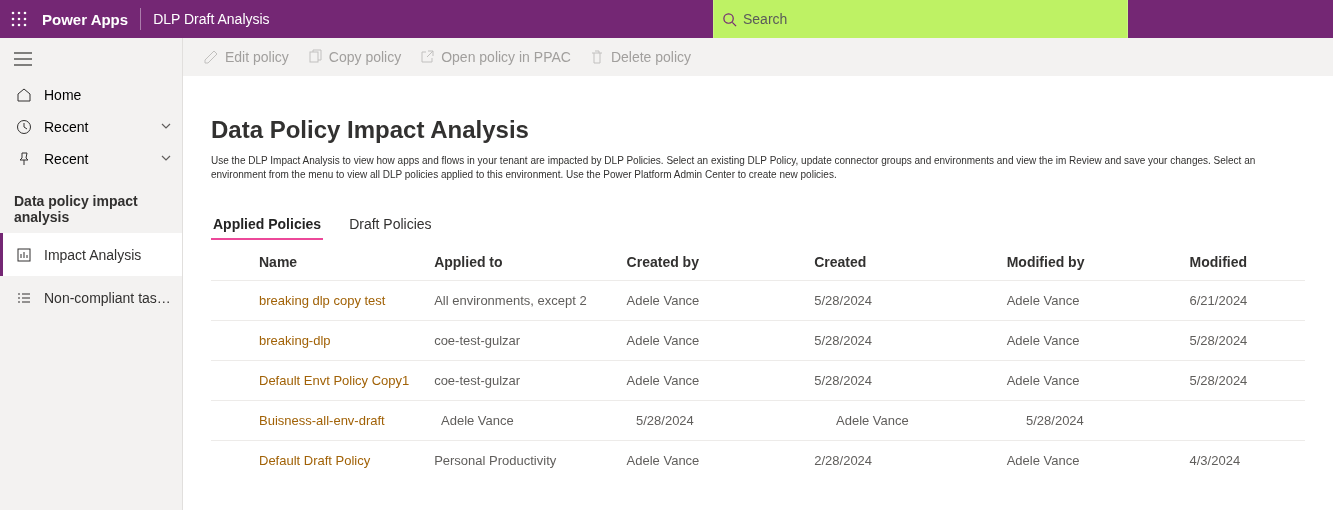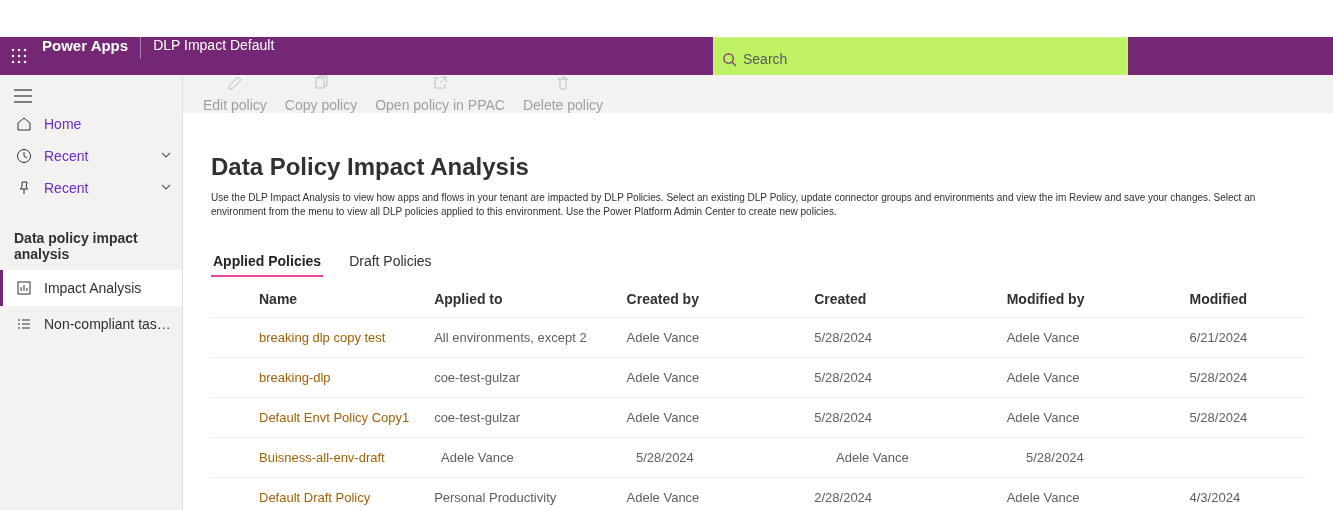--- a/index.html
+++ b/index.html
@@ -7,23 +7,22 @@
       font-family: "Segoe UI", -apple-system, BlinkMacSystemFont, sans-serif;
       font-size: 14px;
       color: #323130;
       background: #fff;
       overflow-x: hidden;
     }
     .header-bar {
       height: 38px;
       background: #742774;
       display: flex;
-      align-items: flex-start;
+      align-items: center;
       color: #fff;
-      margin-top: 37px;
     }
     .waffle {
       width: 38px;
       height: 38px;
       display: flex;
       align-items: center;
       justify-content: center;
       cursor: pointer;
     }
     .brand {
@@ -79,46 +78,46 @@
       border-right: 1px solid #e1dfdd;
       padding-top: 10px;
       flex-shrink: 0;
     }
     .hamburger {
       padding: 4px 12px 10px 14px;
       cursor: pointer;
     }
     .nav-item {
       display: flex;
-      align-items: flex-start;
+      align-items: center;
       height: 32px;
       padding: 0 10px 0 14px;
       cursor: pointer;
       font-size: 14px;
-      color: #6d28d9;
+      color: #000000;
     }
     .nav-item .nav-icon {
       width: 20px;
       display: flex;
       align-items: center;
       justify-content: center;
       margin-right: 10px;
       color: #323130;
     }
     .nav-item .nav-label { flex: 1; white-space: nowrap; overflow: hidden; text-overflow: ellipsis;}
     .nav-item .chev { color: #605e5c; }
     .nav-section-header {
       font-weight: 600;
       font-size: 14px;
       padding: 18px 14px 8px 14px;
     }
     .nav-sub {
       display: flex;
       align-items: center;
-      height: 36px;
+      height: 43px;
       padding: 0 10px 0 14px;
       cursor: pointer;
       font-size: 14px;
       background: #fff;
     }
     .nav-sub.active {
       background: #fff;
       border-left: 3px solid #742774;
       padding-left: 11px;
     }
@@ -147,21 +146,20 @@
       padding: 0 20px;
       gap: 18px;
       color: #a19f9d;
       font-size: 14px;
     }
     .cmd-btn {
       display: flex;
       align-items: center;
       gap: 6px;
       cursor: default;
-      flex-direction: column;
     }
     .cmd-btn svg { opacity: 0.6; }
 
     .content {
       padding: 40px 28px 0 28px;
       overflow: auto;
     }
     .page-title {
       font-size: 24px;
       font-weight: 600;
@@ -228,21 +226,21 @@
         <circle cx="2" cy="8" r="1.3"></circle>
         <circle cx="8" cy="8" r="1.3"></circle>
         <circle cx="14" cy="8" r="1.3"></circle>
         <circle cx="2" cy="14" r="1.3"></circle>
         <circle cx="8" cy="14" r="1.3"></circle>
         <circle cx="14" cy="14" r="1.3"></circle>
       </svg>
   </div>
   <div class="brand">Power Apps</div>
   <div class="brand-divider"></div>
-  <div class="page-subtitle-hdr">DLP Impact Default</div>
+  <div class="page-subtitle-hdr">DLP Draft Analysis</div>
   <div class="header-spacer"></div>
   <div class="search-wrap">
     <span class="s-icon">
       <svg width="15" height="15" viewBox="0 0 16 16" fill="none" stroke="#742774" stroke-width="1.3">
           <circle cx="7" cy="7" r="5"></circle>
           <line x1="11" y1="11" x2="15" y2="15"></line>
         </svg>
     </span>
     <input type="text" placeholder="Search" style="">
   </div>

